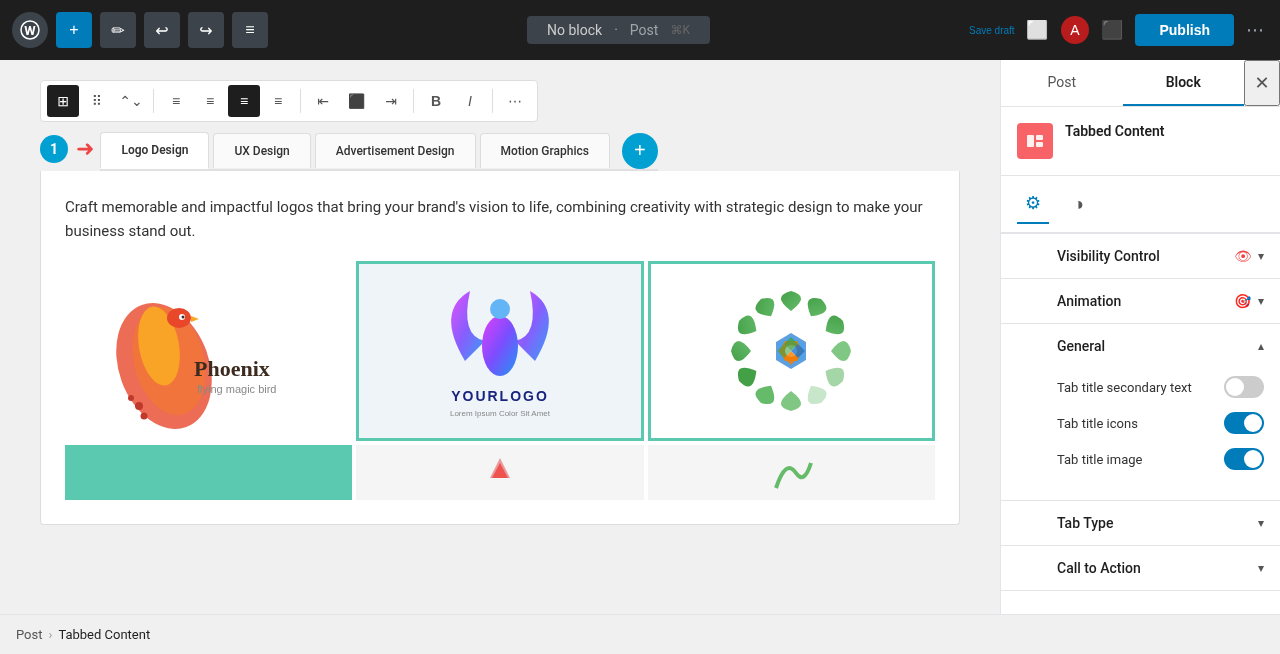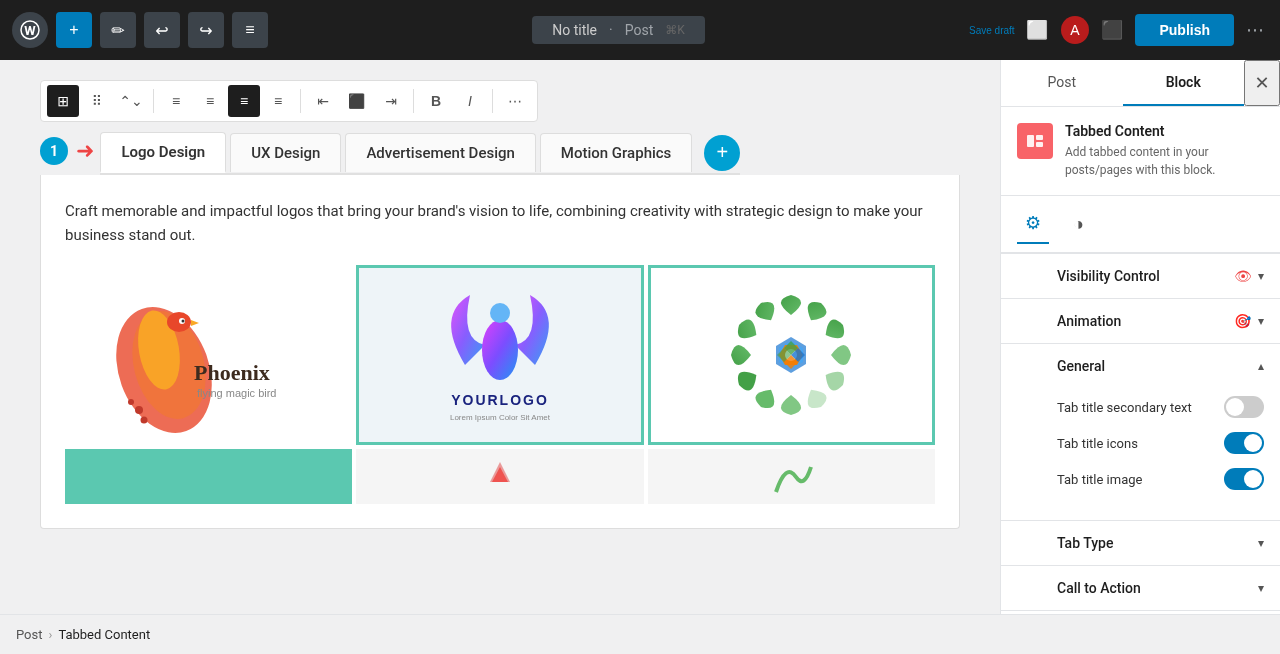--- a/index.html
+++ b/index.html
@@ -59,21 +59,21 @@
       display: flex; align-items: center; justify-content: center; font-size: 14px; font-weight: bold;
       margin-right: 8px; flex-shrink: 0;
     }
     .arrow-icon { color: #e44; font-size: 22px; margin-right: 6px; }
 
     
     .tabs-row {
       display: flex; align-items: center; gap: 0; border-bottom: 2px solid #e0e0e0; margin-bottom: 0;
     }
     .tab-item {
-      padding: 10px 20px; font-size: 15px; font-weight: 500; cursor: pointer; border: 1px solid #ddd;
+      padding: 10px 20px; font-size: 12px; font-weight: 500; cursor: pointer; border: 1px solid #ddd;
       background: #fafafa; color: #333; border-bottom: none; margin-right: 4px; border-radius: 4px 4px 0 0;
     }
     .tab-item.active { background: white; border-bottom: 2px solid white; font-weight: 600; z-index: 1; }
     .tab-add-btn {
       width: 36px; height: 36px; background: #00a0d2; border-radius: 50%; display: flex;
       align-items: center; justify-content: center; color: white; font-size: 20px; cursor: pointer;
       border: none; margin-left: 8px;
     }
 
     
@@ -165,21 +165,21 @@
       <text x="10" y="15" text-anchor="middle" font-size="13" font-weight="bold" fill="white">W</text>
     </svg>
   </div>
   <button class="top-bar-btn add">+</button>
   <button class="top-bar-btn">✏</button>
   <button class="top-bar-btn">↩</button>
   <button class="top-bar-btn">↪</button>
   <button class="top-bar-btn">≡</button>
   <div class="top-bar-spacer"></div>
   <div class="post-title-area">
-    <span class="title-text">No title</span>
+    <span class="title-text">No block</span>
     <span>·</span>
     <span>Post</span>
     <span class="kbd">⌘K</span>
   </div>
   <div class="top-bar-spacer"></div>
   <div class="top-right-actions">
     <button class="save-draft-btn">Save draft</button>
     <button class="top-icon-btn">⬜</button>
     <button class="top-icon-btn" style="width:28px;height:28px;background:#b91c1c;border-radius:50%;color:white;font-size:14px;display:flex;align-items:center;justify-content:center;">A</button>
     <button class="top-icon-btn">⬛</button>
@@ -357,21 +357,20 @@
     <div class="block-info">
       <div class="block-icon">
         <svg width="20" height="20" viewBox="0 0 20 20" fill="white">
           <rect x="2" y="4" width="7" height="12" rx="1" fill="white" opacity="0.9"></rect>
           <rect x="11" y="4" width="7" height="5" rx="1" fill="white" opacity="0.9"></rect>
           <rect x="11" y="11" width="7" height="5" rx="1" fill="white" opacity="0.9"></rect>
         </svg>
       </div>
       <div>
         <div class="block-name">Tabbed Content</div>
-        <div class="block-desc">Add tabbed content in your posts/pages with this block.</div>
       </div>
     </div>
 
     <div class="settings-icons-row">
       <button class="settings-icon-btn active">⚙</button>
       <button class="settings-icon-btn">◑</button>
     </div>
 
     <div class="accordion-section">
       <div class="accordion-header">

